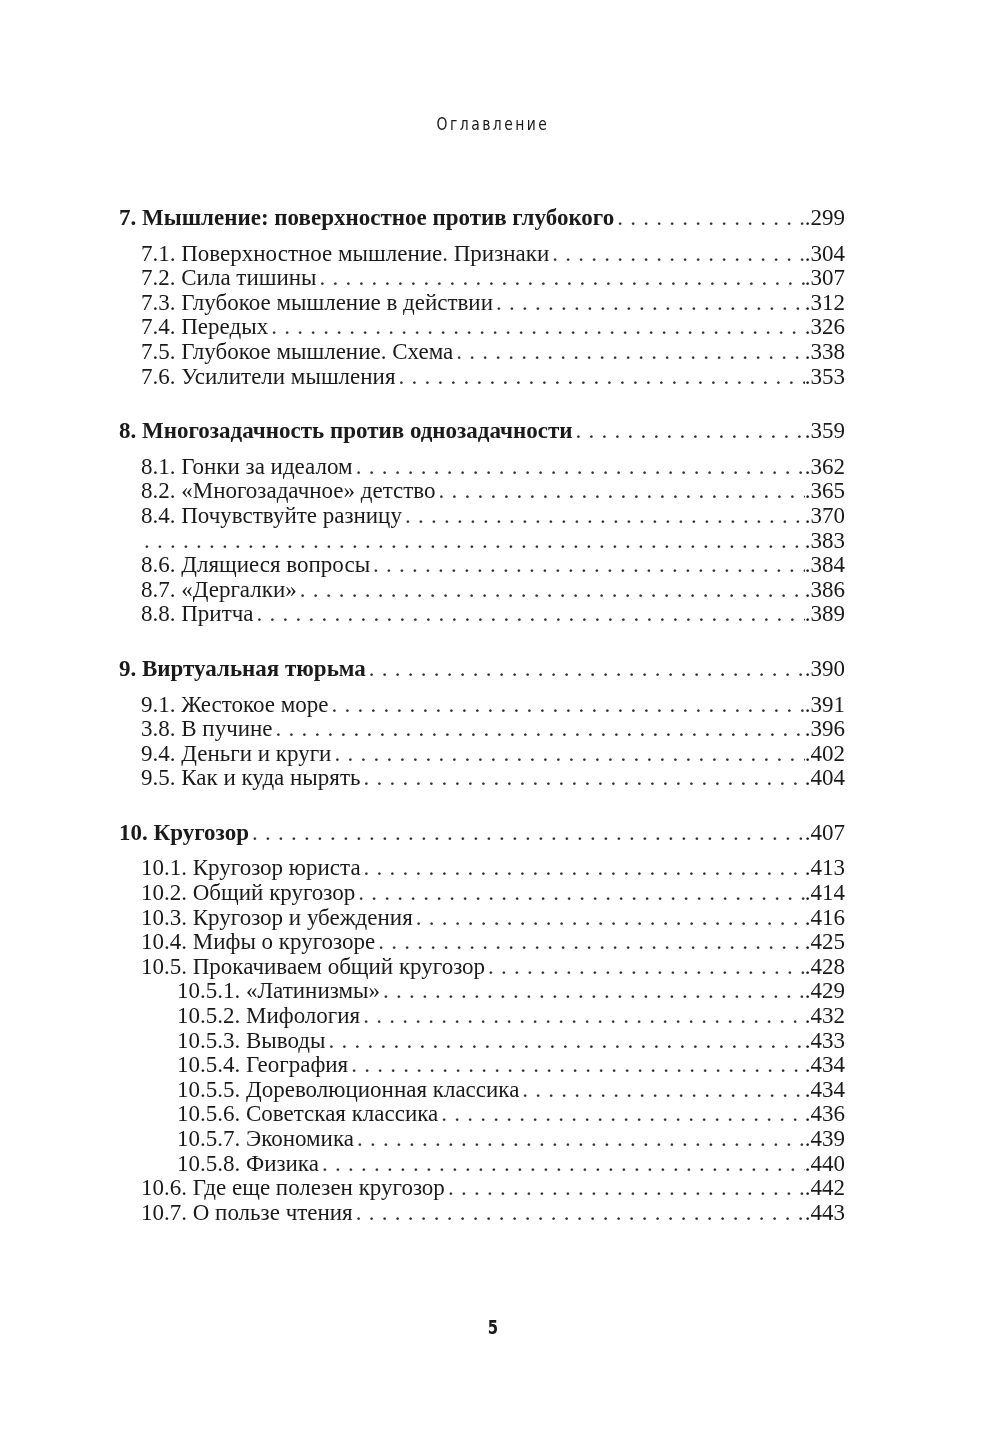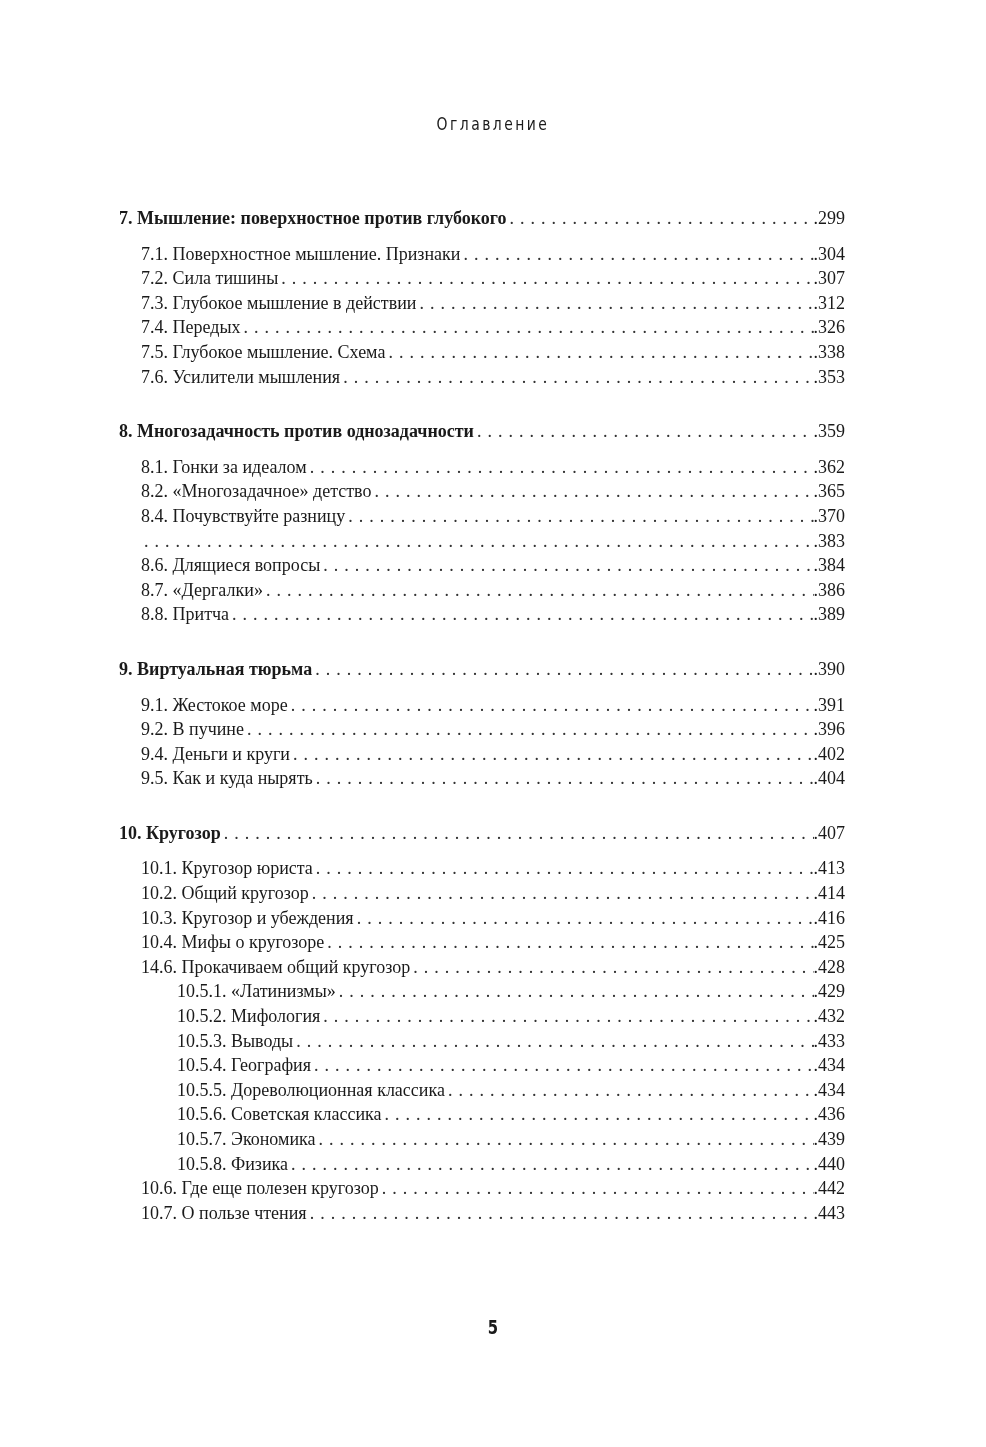--- a/index.html
+++ b/index.html
@@ -5,21 +5,21 @@
   html, body { margin: 0; padding: 0; background: #ffffff; }
   body { width: 986px; height: 1447px; position: relative; overflow: hidden; color: #1a1a1a; }
   .page-title {
     position: absolute; top: 114px; left: 0; width: 986px; text-align: center;
     font-family: "DejaVu Sans", sans-serif; font-size: 17px; letter-spacing: 3px;
     transform: scaleX(0.82); transform-origin: center;
   }
   .toc { position: absolute; left: 119px; width: 726px; top: 186px; }
   .entry {
     display: flex; align-items: baseline; height: 24.6px;
-    font-family: "Liberation Serif", serif; font-size: 18px; line-height: 24.6px;
+    font-family: "Liberation Serif", serif; font-size: 23px; line-height: 24.6px;
   }
   .entry.chapter { font-weight: bold; margin-bottom: 11px; }
   .entry.section { padding-left: 22px; }
   .entry.subsection { padding-left: 58px; }
   .entry .title { white-space: nowrap; flex: 0 0 auto; }
   .entry .leader {
     flex: 1 1 auto; overflow: hidden; white-space: nowrap; font-weight: normal;
     letter-spacing: 4.4px; padding-left: 3px; color: #333;
   }
   .entry .leader::before { content: ". . . . . . . . . . . . . . . . . . . . . . . . . . . . . . . . . . . . . . . . . . . . . . . . . . . . . . . . . . . . . . . . . . . . . . . . . . . . . . . . . . . . . . . . . . . . . . . . . . . . . . . . . . . ."; letter-spacing: 0; word-spacing: 1.5px; }
@@ -120,21 +120,21 @@
     <span class="title">9. Виртуальная тюрьма</span>
     <span class="leader"></span>
     <span class="page">.390</span>
   </div>
   <div class="entry section">
       <span class="title">9.1. Жестокое море</span>
       <span class="leader"></span>
       <span class="page">.391</span>
     </div>
   <div class="entry section">
-      <span class="title">9.2. В пучине</span>
+      <span class="title">3.8. В пучине</span>
       <span class="leader"></span>
       <span class="page">.396</span>
     </div>
   <div class="entry section">
       <span class="title">9.4. Деньги и круги</span>
       <span class="leader"></span>
       <span class="page">.402</span>
     </div>
   <div class="entry section">
       <span class="title">9.5. Как и куда нырять</span>
@@ -162,21 +162,21 @@
       <span class="title">10.3. Кругозор и убеждения</span>
       <span class="leader"></span>
       <span class="page">.416</span>
     </div>
   <div class="entry section">
       <span class="title">10.4. Мифы о кругозоре</span>
       <span class="leader"></span>
       <span class="page">.425</span>
     </div>
   <div class="entry section">
-      <span class="title">14.6. Прокачиваем общий кругозор</span>
+      <span class="title">10.5. Прокачиваем общий кругозор</span>
       <span class="leader"></span>
       <span class="page">.428</span>
     </div>
   <div class="entry subsection">
       <span class="title">10.5.1. «Латинизмы»</span>
       <span class="leader"></span>
       <span class="page">.429</span>
     </div>
   <div class="entry subsection">
       <span class="title">10.5.2. Мифология</span>

